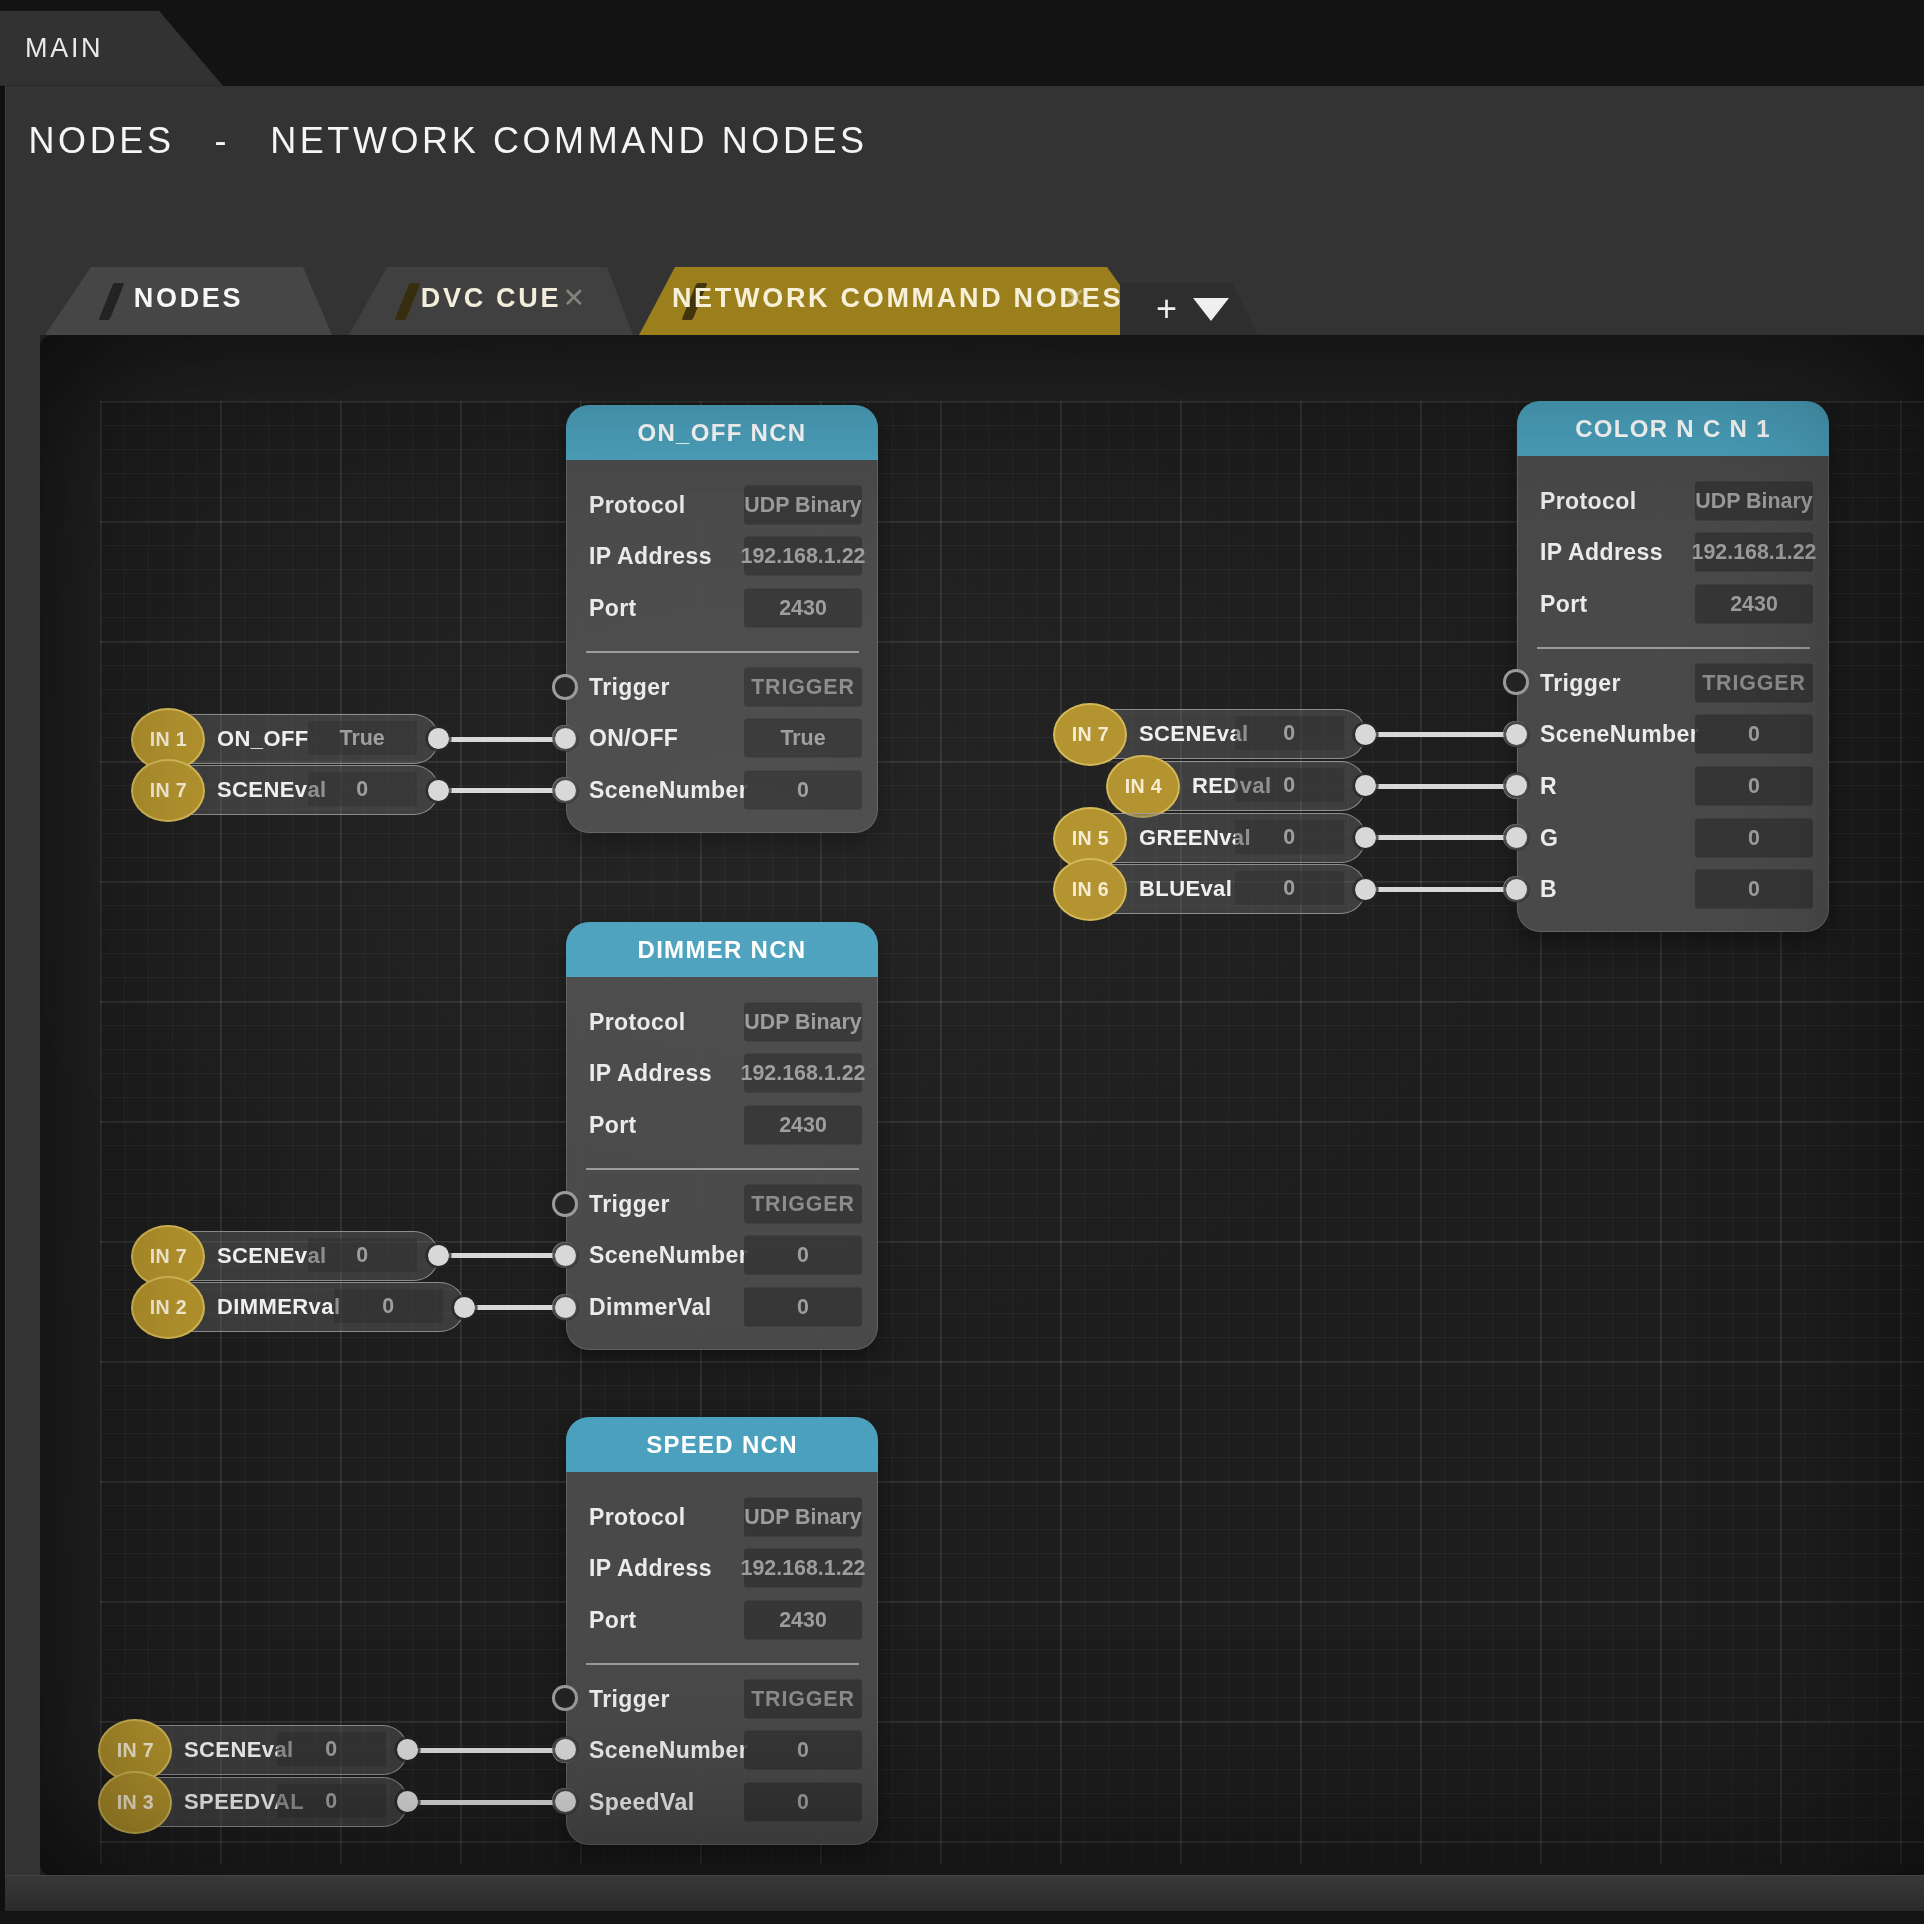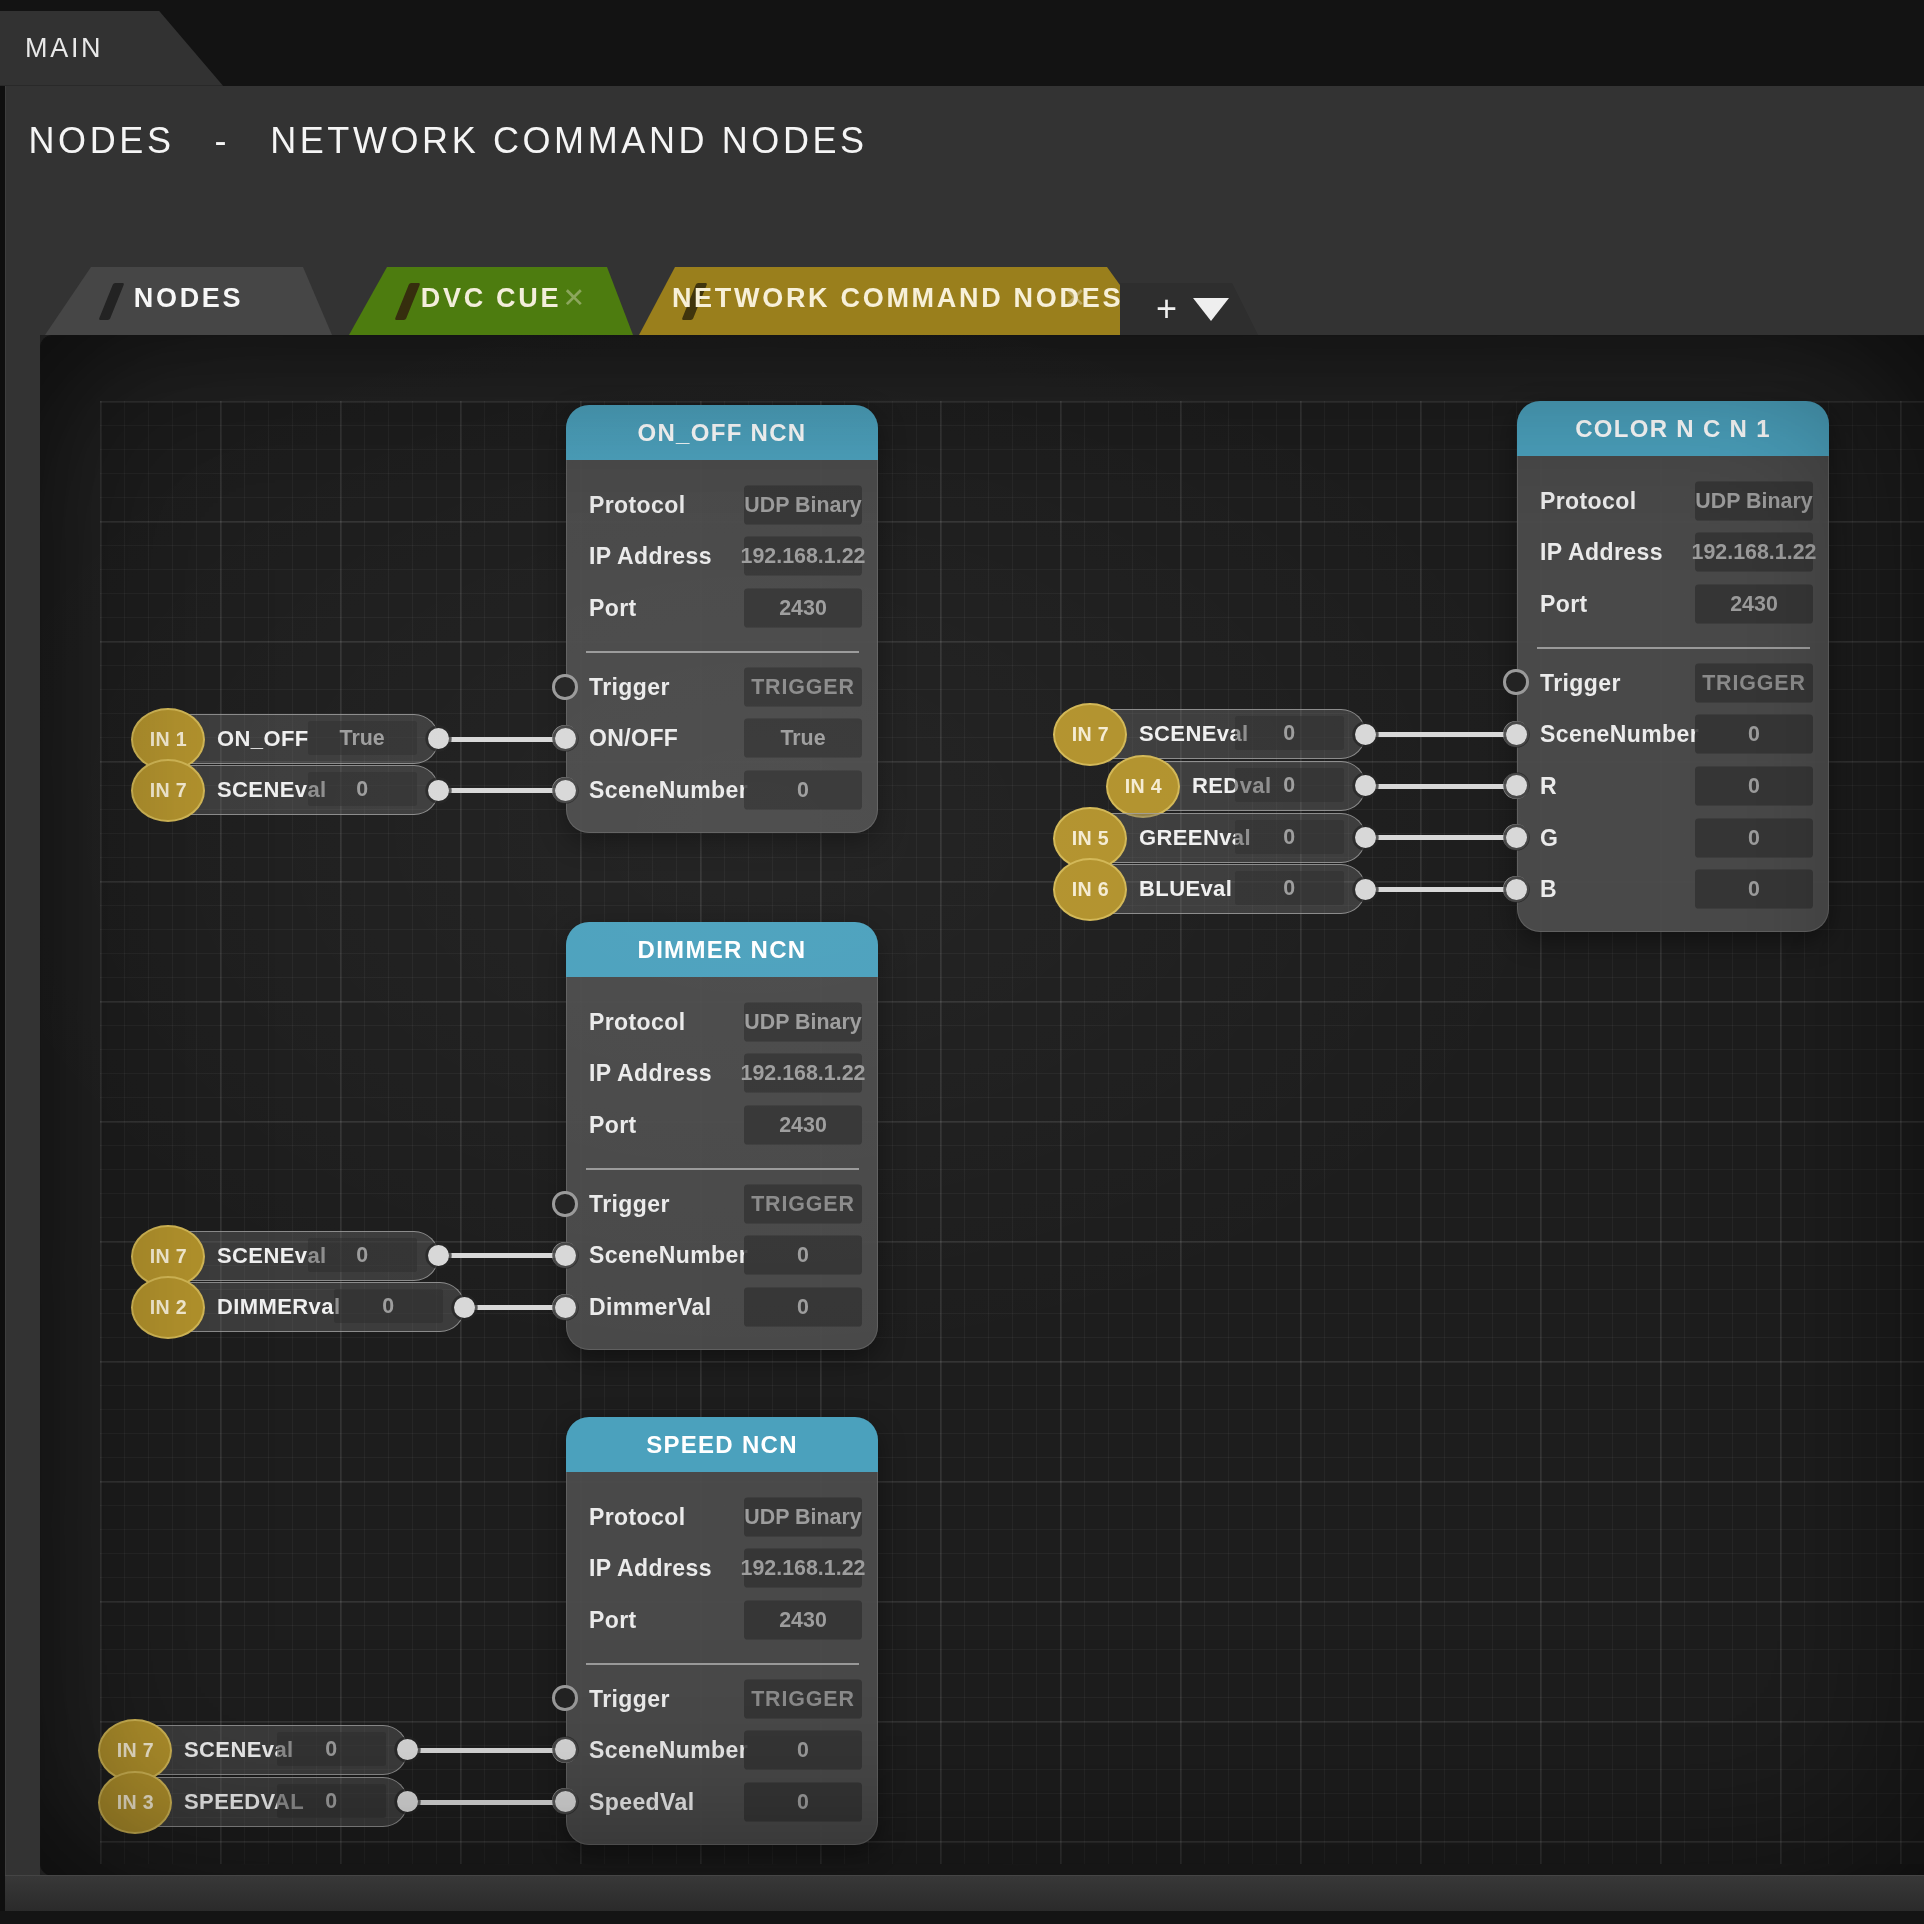--- a/index.html
+++ b/index.html
@@ -77,21 +77,21 @@
   <span>NODES</span>
   <span>-</span>
   <span>NETWORK COMMAND NODES</span>
 </div>
 
 <div id="tabbar">
     <div class="abs sheet-tab" style="left: 45px; width: 287px; background: rgb(70, 70, 70); clip-path: polygon(46px 0px, 258px 0px, 100% 100%, 0px 100%);">
       <div class="tab-slash" style="left: 61px; background: rgb(35, 35, 35);"></div>
       <div class="lbl" style="color: rgb(247, 247, 247);">NODES</div>
     </div>
-    <div class="abs sheet-tab" style="left: 349px; width: 284px; background: #4d7c0f; clip-path: polygon(38px 0px, 258px 0px, 100% 100%, 0px 100%);">
+    <div class="abs sheet-tab" style="left: 349px; width: 284px; background: #404040; clip-path: polygon(38px 0px, 258px 0px, 100% 100%, 0px 100%);">
       <div class="tab-slash" style="left: 53px; background: rgb(54, 46, 14);"></div>
       <div class="lbl" style="color: rgb(243, 238, 219);">DVC CUE</div>
       <div class="tab-close" style="right: 48px; color: rgba(235, 230, 210, 0.4);">✕</div>
     </div>
     <div class="abs sheet-tab" style="left: 639px; width: 517px; background: rgb(154, 127, 28); clip-path: polygon(36px 0px, 468px 0px, 100% 100%, 0px 100%);">
       <div class="tab-slash" style="left: 50px; background: rgb(64, 53, 13);"></div>
       <div class="lbl" style="color: rgb(247, 240, 216);">NETWORK COMMAND NODES</div>
       <div class="tab-close" style="right: 70px; color: rgba(235, 230, 210, 0.4);">✕</div>
     </div>
   </div>

